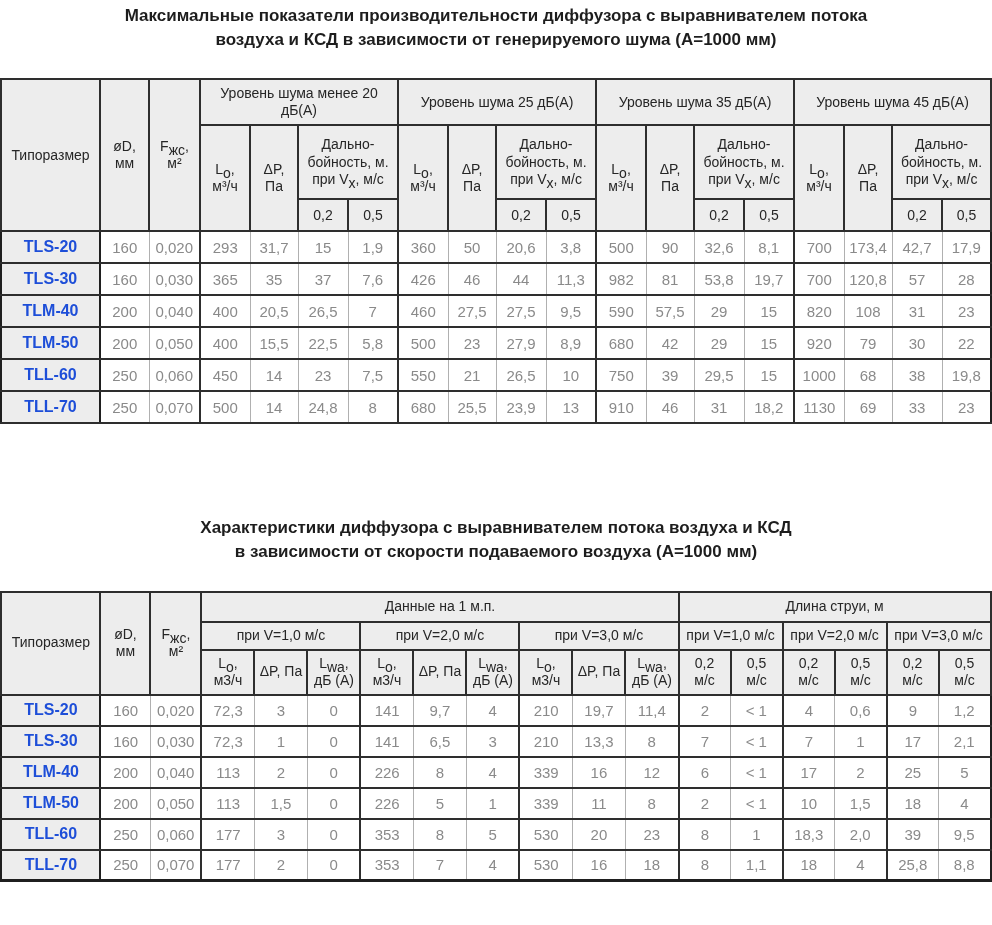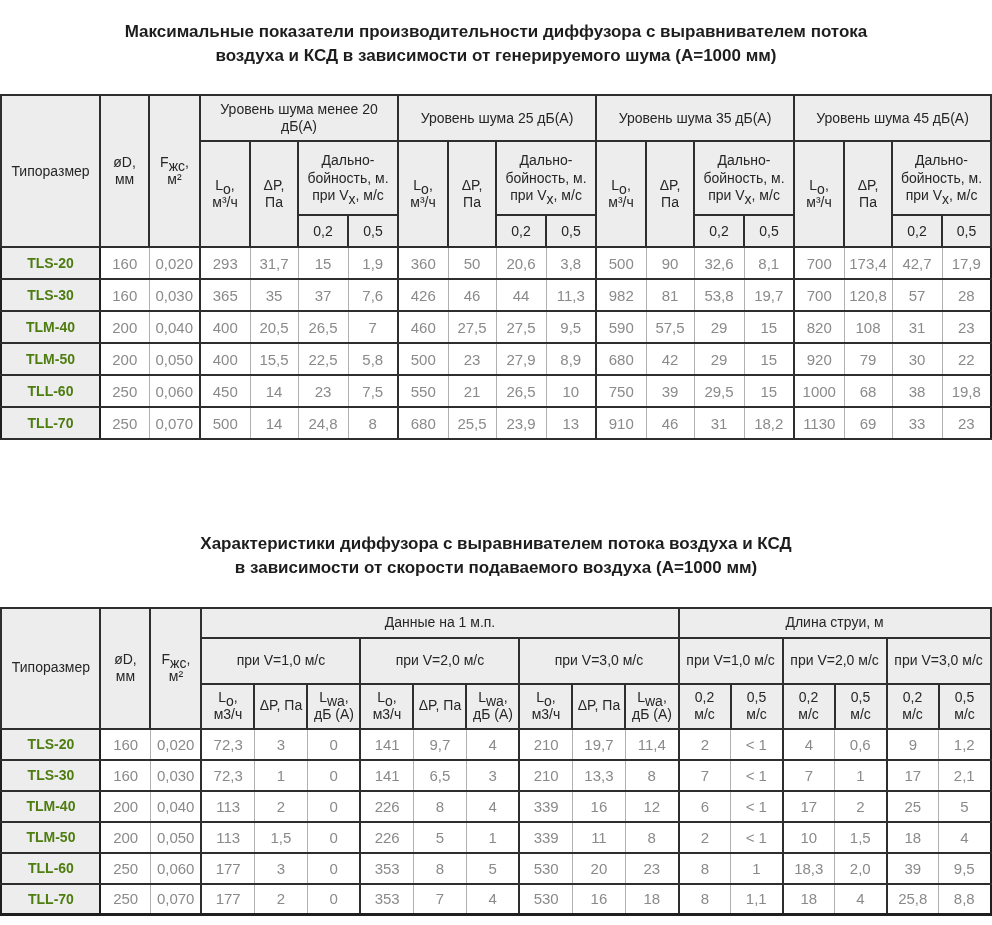--- a/index.html
+++ b/index.html
@@ -5,48 +5,48 @@
   html,body{margin:0;padding:0;}
   body{
     width:992px;height:925px;background:#ffffff;overflow:hidden;
     font-family:"Liberation Sans", sans-serif;
     -webkit-font-smoothing:antialiased;
   }
   .page-title{
     width:920px;margin:0 auto;text-align:center;white-space:pre-line;
     font-size:17px;font-weight:bold;color:#1d1d1d;line-height:1.42;
   }
-  .title-1{padding-top:20px;}
+  .title-1{padding-top:4px;}
   .title-2{margin-top:92px;text-align:center;}
   table{
     border-collapse:collapse;table-layout:fixed;margin:26px auto 0 auto;
     width:983px;border:2px solid #1f1f1f;
   }
   #t2{border-bottom:3px solid #1f1f1f;}
   th{
     background:#ededed;border:2px solid #2e2e2e;
     font-weight:normal;font-size:14px;color:#262626;
     text-align:center;vertical-align:middle;padding:2px 2px;line-height:1.25;
   }
   td{
     border:1px solid #b0b0b0;border-top:2px solid #2e2e2e;border-bottom:2px solid #2e2e2e;
     text-align:center;vertical-align:middle;font-size:15px;color:#8a8a8a;padding:0 2px;
   }
   td.rowhead{
-    background:#ededed;font-weight:bold;font-size:14px;color:#4d7c0f;
+    background:#ededed;font-weight:bold;font-size:16px;color:#1d4ed8;
     border-left:2px solid #1f1f1f;border-right:2px solid #1f1f1f;
   }
   .gb{border-left:2px solid #2e2e2e !important;}
   sub{font-size:14px;line-height:0;}
   #t1 thead tr:nth-child(1){height:46px;}
   #t1 thead tr:nth-child(2){height:74px;}
   #t1 thead tr:nth-child(3){height:32px;}
   #t1 tbody tr{height:32px;}
   #t2 thead tr:nth-child(1){height:30px;}
-  #t2 thead tr:nth-child(2){height:46px;}
+  #t2 thead tr:nth-child(2){height:28px;}
   #t2 thead tr:nth-child(3){height:45px;}
   #t2 tbody tr{height:31px;}
 </style>
 </head>
 <body>
 
 <h2 class="page-title title-1">Максимальные показатели производительности диффузора с выравнивателем потока
 воздуха и КСД в зависимости от генерируемого шума (А=1000 мм)</h2>
 
 <table id="t1">

